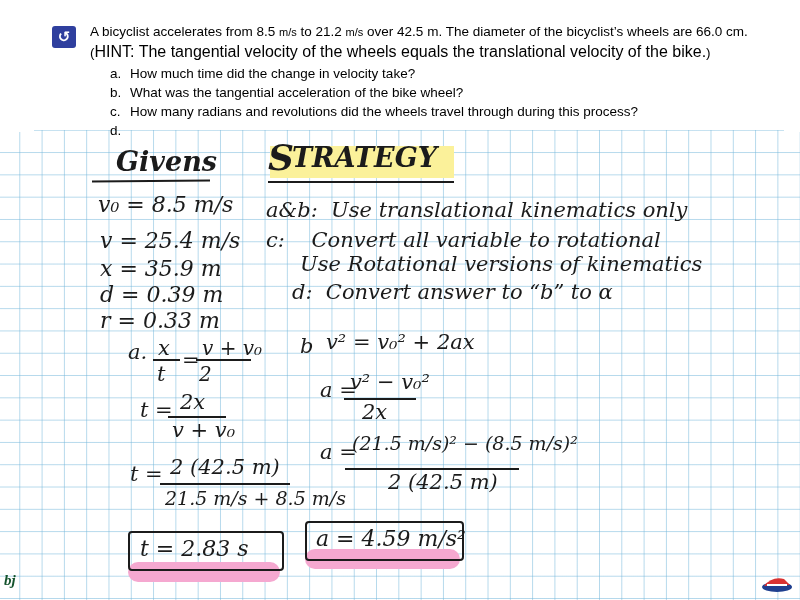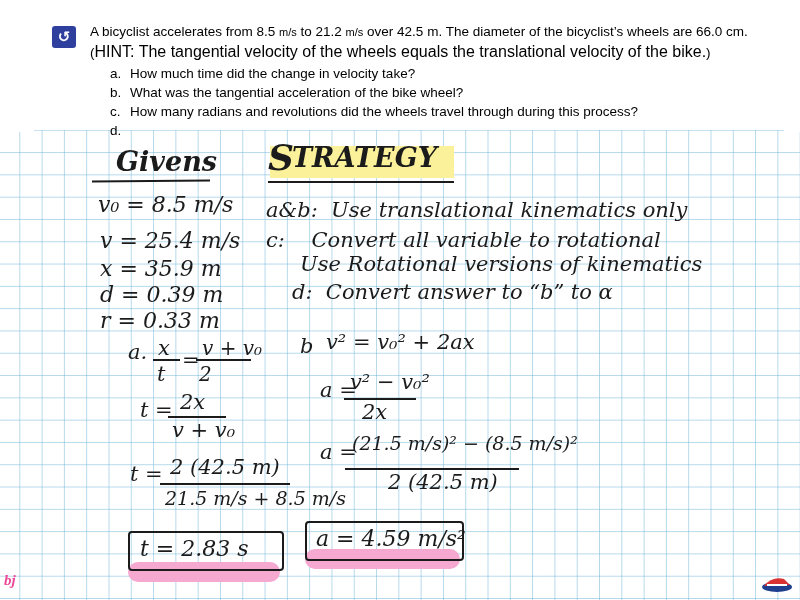--- a/index.html
+++ b/index.html
@@ -121,21 +121,21 @@
 
   
   #ans-a-hl{position:absolute;left:128px;top:562px;width:152px;height:20px;background:#f5a8d0;border-radius:10px;}
   #ans-a-box{position:absolute;left:128px;top:531px;width:152px;height:36px;border:2px solid #1b1b1b;border-radius:4px;background:transparent;}
   #ans-a-text{left:140px;top:536px;font-size:22px;}
 
   #ans-b-hl{position:absolute;left:305px;top:549px;width:155px;height:20px;background:#f5a8d0;border-radius:10px;}
   #ans-b-box{position:absolute;left:305px;top:521px;width:155px;height:36px;border:2px solid #1b1b1b;border-radius:4px;background:transparent;}
   #ans-b-text{left:316px;top:526px;font-size:22px;}
 
-  #bj{position:absolute;left:4px;top:572px;font-size:15px;font-style:italic;font-weight:bold;font-family:"Liberation Serif", serif;color:#ec4899;}
+  #bj{position:absolute;left:4px;top:572px;font-size:15px;font-style:italic;font-weight:bold;font-family:"Liberation Serif", serif;color:#14532d;}
 
   #logo{
     position:absolute;right:6px;bottom:6px;width:34px;height:20px;
   }
 </style>
 </head>
 <body>
 
 <div id="paper"></div>
 <div id="top-white"></div>

